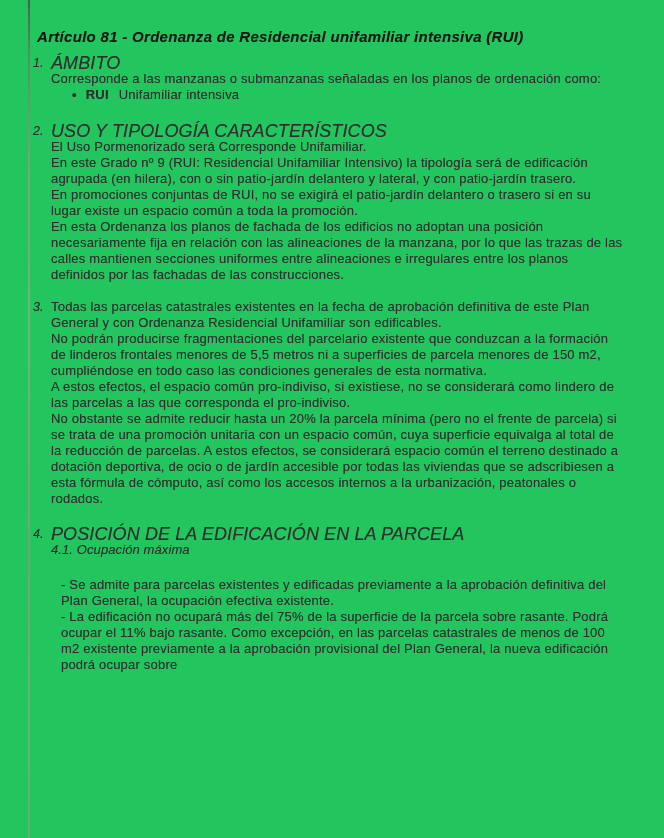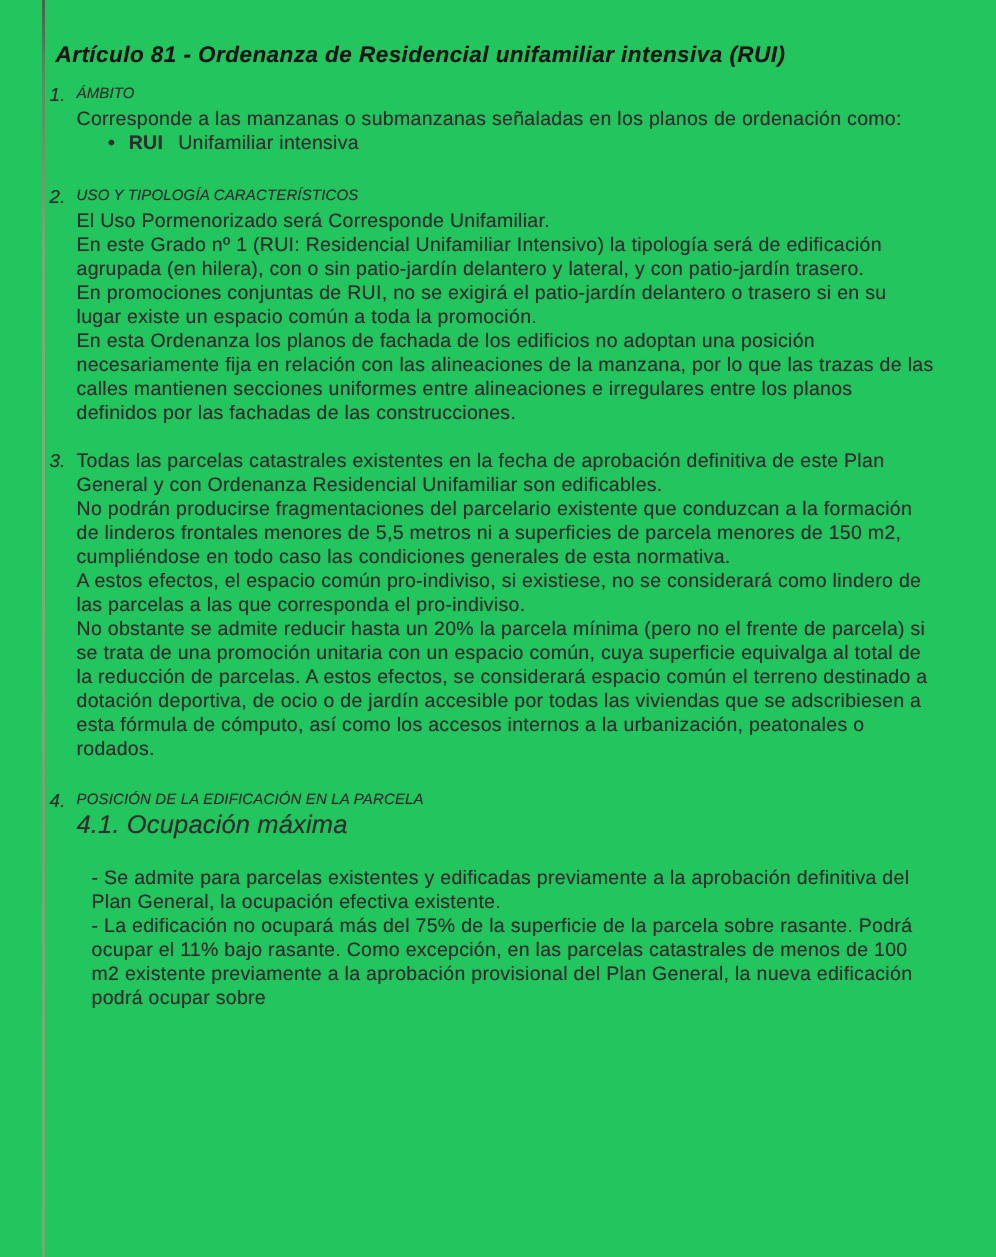--- a/index.html
+++ b/index.html
@@ -56,28 +56,28 @@
   }
   .sec-num {
     grid-column: 1;
     font-style: italic;
     font-size: 12.5px;
     letter-spacing: 0;
   }
   .sec-head {
     grid-column: 2;
     font-style: italic;
-    font-size: 10px;
+    font-size: 18px;
     letter-spacing: 0.1px;
   }
   .sec-body { grid-column: 2; }
   .sec-body p { margin: 0; }
   .sub-head {
     font-style: italic;
-    font-size: 17px;
+    font-size: 13px;
     letter-spacing: 0.1px;
   }
   .sec-1 { margin-top: 8px; }
   .sec-2 { margin-top: 20px; }
   .sec-3 { margin-top: 16px; }
   .sec-4 { margin-top: 19px; }
   .gap-24 { margin-top: 24px; }
   .gap-22 { margin-top: 22px; }
   .bullet-row { margin-left: 21px; }
   .b-marker { font-weight: bold; }
@@ -104,21 +104,21 @@
           <span class="b-marker">•</span><span class="b-term">RUI</span><span class="b-label">Unifamiliar intensiva</span>
         </div>
       </div>
     </section>
 
     <section class="sec sec-2">
       <span class="sec-num">2.</span>
       <span class="sec-head">USO Y TIPOLOGÍA CARACTERÍSTICOS</span>
       <div class="sec-body">
         <p>El Uso Pormenorizado será Corresponde Unifamiliar.</p>
-        <p>En este Grado nº 1 (RUI: Residencial Unifamiliar Intensivo) la tipología será de edificación agrupada (en hilera), con o sin patio-jardín delantero y lateral, y con patio-jardín trasero.</p>
+        <p>En este Grado nº 9 (RUI: Residencial Unifamiliar Intensivo) la tipología será de edificación agrupada (en hilera), con o sin patio-jardín delantero y lateral, y con patio-jardín trasero.</p>
         <p class="gap-24">En promociones conjuntas de RUI, no se exigirá el patio-jardín delantero o trasero si en su lugar existe un espacio común a toda la promoción.</p>
         <p>En esta Ordenanza los planos de fachada de los edificios no adoptan una posición necesariamente fija en relación con las alineaciones de la manzana, por lo que las trazas de las calles mantienen secciones uniformes entre alineaciones e irregulares entre los planos definidos por las fachadas de las construcciones.</p>
       </div>
     </section>
 
     <section class="sec sec-3">
       <span class="sec-num">3.</span>
       <div class="sec-body">
         <p>Todas las parcelas catastrales existentes en la fecha de aprobación definitiva de este Plan General y con Ordenanza Residencial Unifamiliar son edificables.</p>
         <p>No podrán producirse fragmentaciones del parcelario existente que conduzcan a la formación de linderos frontales menores de 5,5 metros ni a superficies de parcela menores de 150 m2, cumpliéndose en todo caso las condiciones generales de esta normativa.</p>

